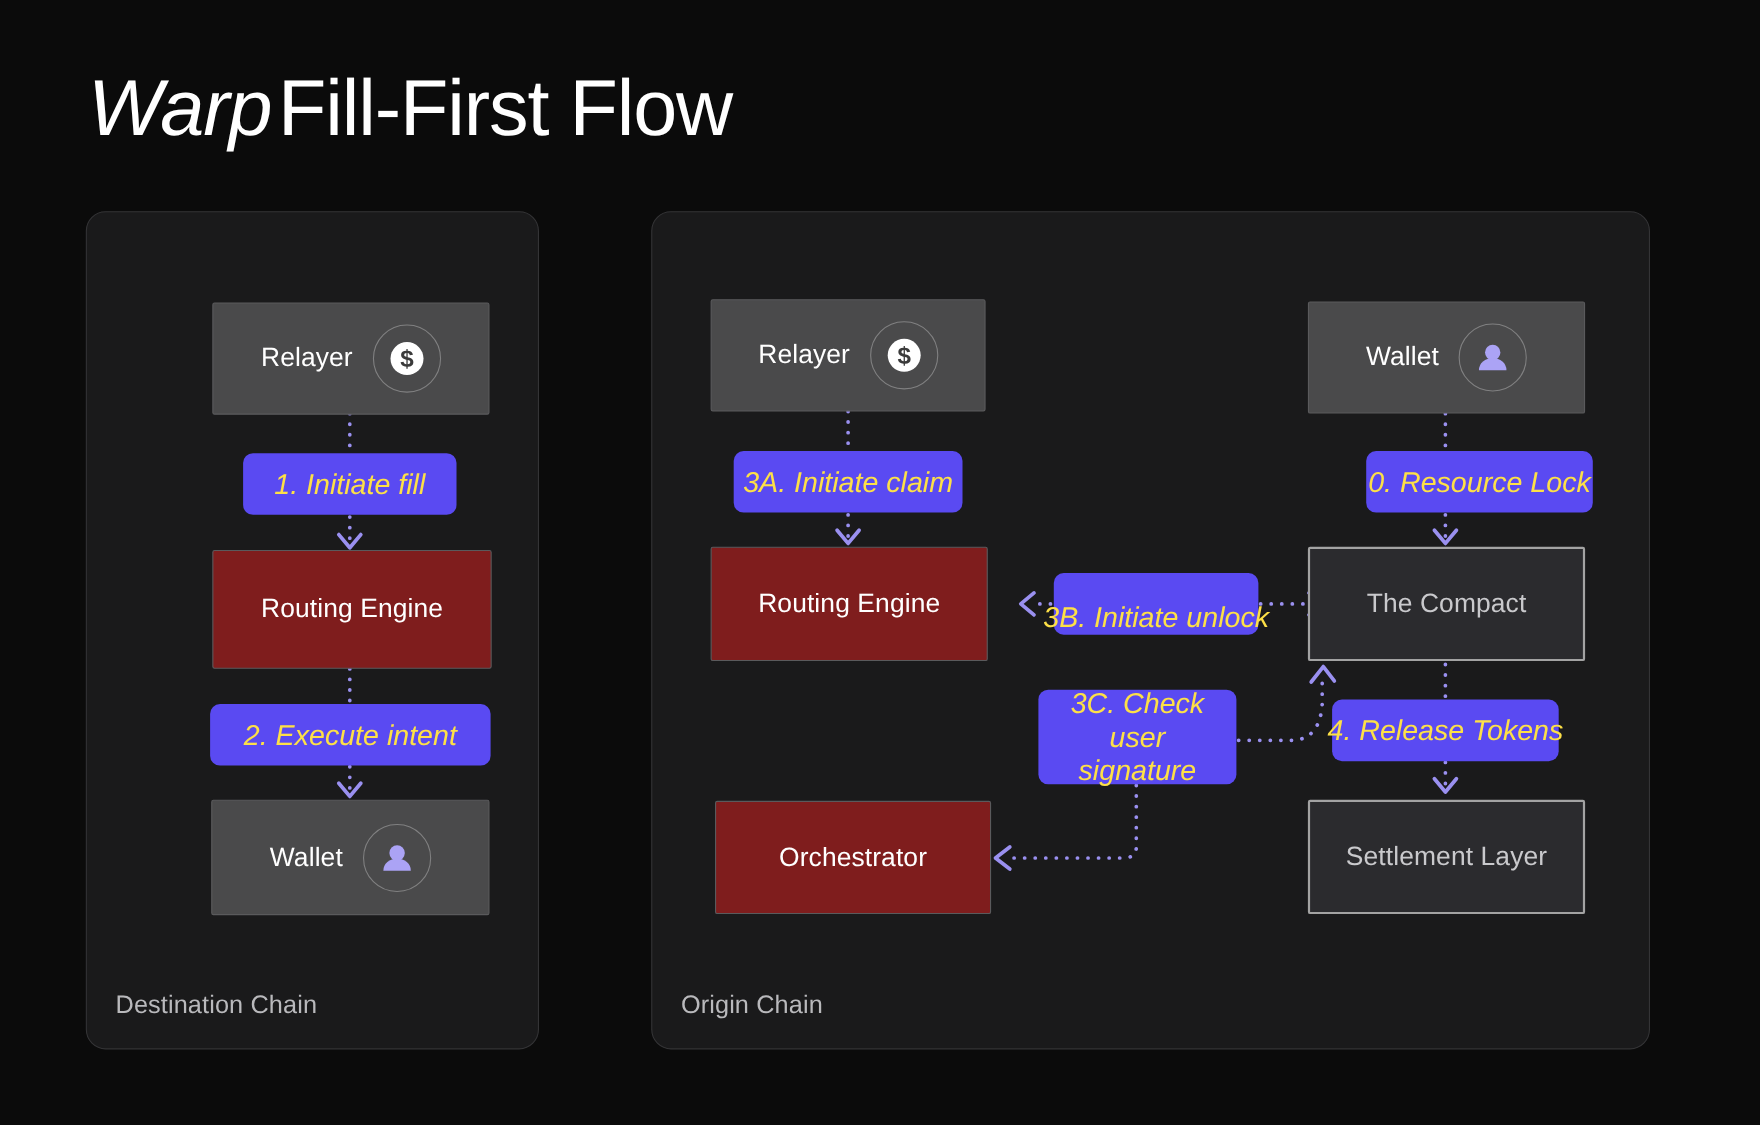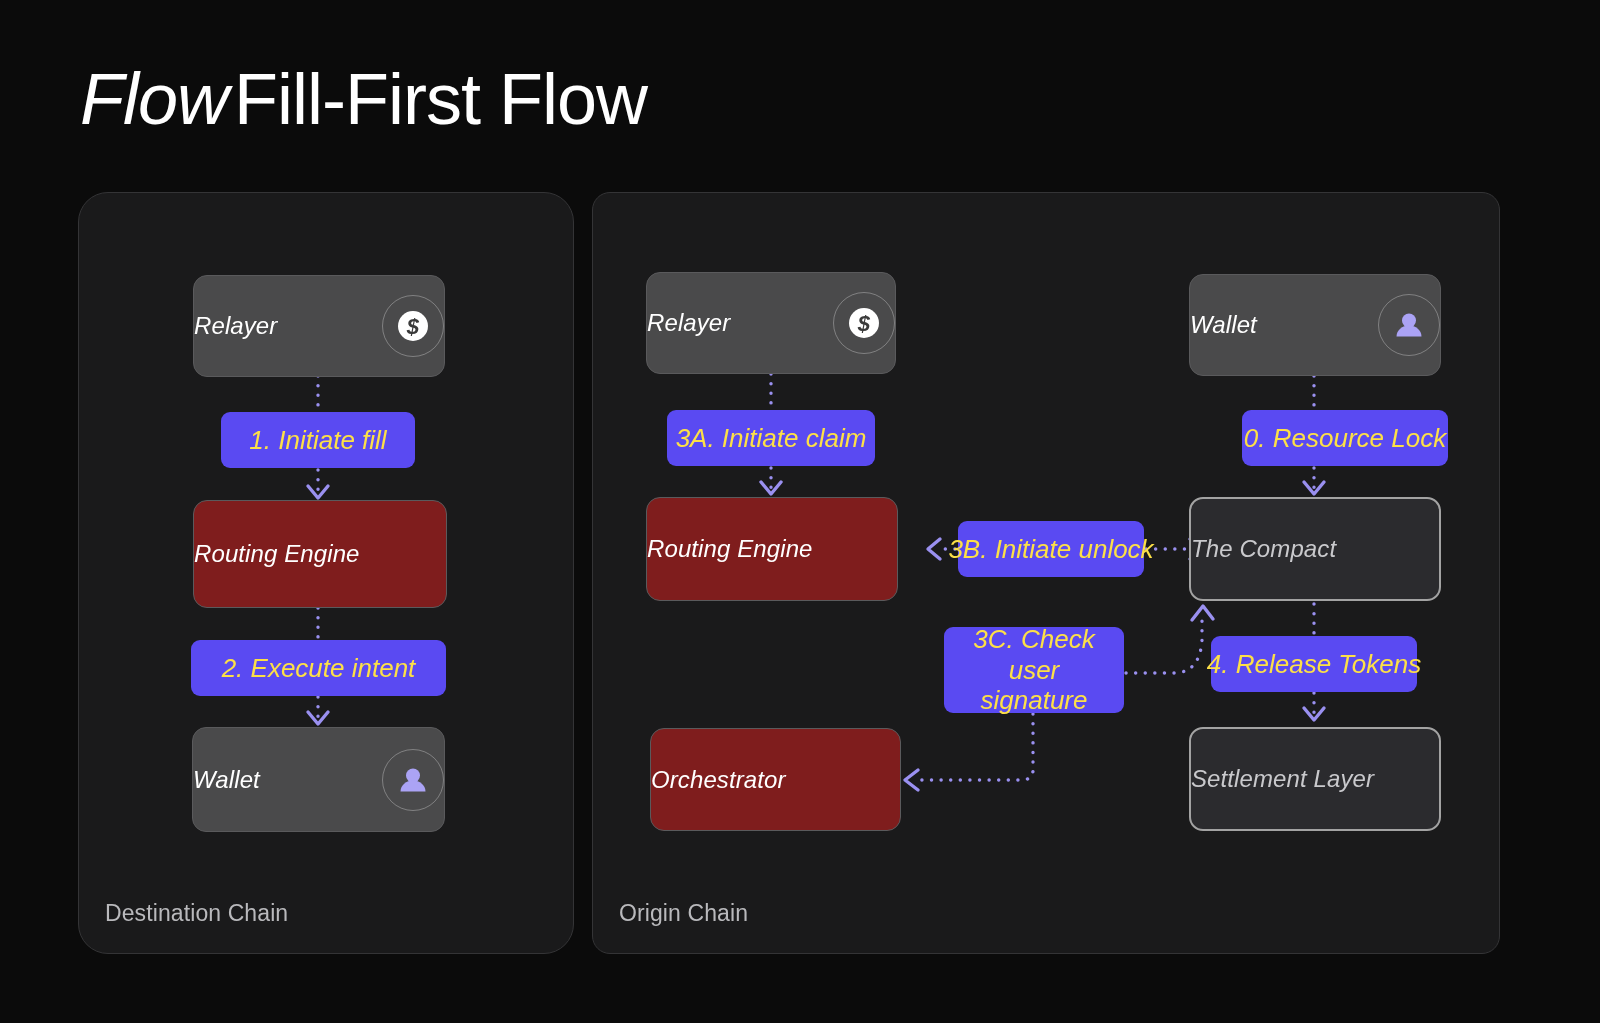--- a/index.html
+++ b/index.html
@@ -30,43 +30,42 @@
   }
   #title .rg { font-style: normal; font-weight: 400; text-align: center; }
 
   
   .panel {
     position: absolute;
     background: #1a1a1b;
     border: 1px solid #343436;
     border-radius: 18px;
   }
-  #panel-dest  { left: 78px;  top: 192px; width: 496px;  height: 762px; border-radius: 30px; }
+  #panel-dest  { left: 78px;  top: 192px; width: 412px;  height: 762px; }
   #panel-orig  { left: 592px; top: 192px; width: 908px;  height: 762px; }
 
   .panel-label {
     position: absolute;
     bottom: 26px;
     left: 26px;
     font-size: 23px;
     color: #b9b9bc;
     letter-spacing: .1px;
   }
 
   
   .node {
     position: absolute;
     display: flex;
     align-items: center;
-    justify-content: space-between;
-    border-radius: 14px;
+    justify-content: center;
+    border-radius: 2px;
     font-size: 24px;
     letter-spacing: .1px;
     white-space: nowrap;
-    font-style: italic;
   }
   
   .node.actor {
     background: #4a4a4b;
     border: 1px solid #5a5a5c;
     color: #ffffff;
     gap: 18px;
   }
   
   .node.service {
@@ -116,21 +115,21 @@
     pointer-events: none;
   }
   #wires path { fill: none; stroke: #9a90f0; }
   .dotline { stroke-width: 3.4; stroke-dasharray: 0.1 9.5; stroke-linecap: round; }
   .chev    { stroke-width: 3.4; stroke-linecap: round; stroke-linejoin: round; }
 </style>
 </head>
 <body>
 
 <div id="title">
-  <span class="it">Flow</span><span class="rg">Fill-First Flow</span>
+  <span class="it">Warp</span><span class="rg">Fill-First Flow</span>
 </div>
 
 <div class="panel" id="panel-dest">
   <div class="panel-label">Destination Chain</div>
 </div>
 
 <div class="panel" id="panel-orig">
   <div class="panel-label">Origin Chain</div>
 </div>
 
@@ -232,21 +231,21 @@
 </div>
 
 <div class="step" style="left:1211px; top:410px; width:206px; height:56px;margin-left:31px;">
   <span>0. Resource Lock</span>
 </div>
 
 <div class="node contract" style="left:1189px; top:497px; width:252px; height:104px;">
   <span>The Compact</span>
 </div>
 
-<div class="step" style="left:958px; top:521px; width:186px; height:56px;">
+<div class="step" style="left:958px; top:521px; width:186px; height:56px;align-items:flex-end;">
   <span>3B. Initiate unlock</span>
 </div>
 
 <div class="step multiline" style="left:944px; top:627px; width:180px; height:86px; padding:0 14px;">
   <span>3C. Check user signature</span>
 </div>
 
 <div class="step" style="left:1211px; top:636px; width:206px; height:56px;">
   <span>4. Release Tokens</span>
 </div>

